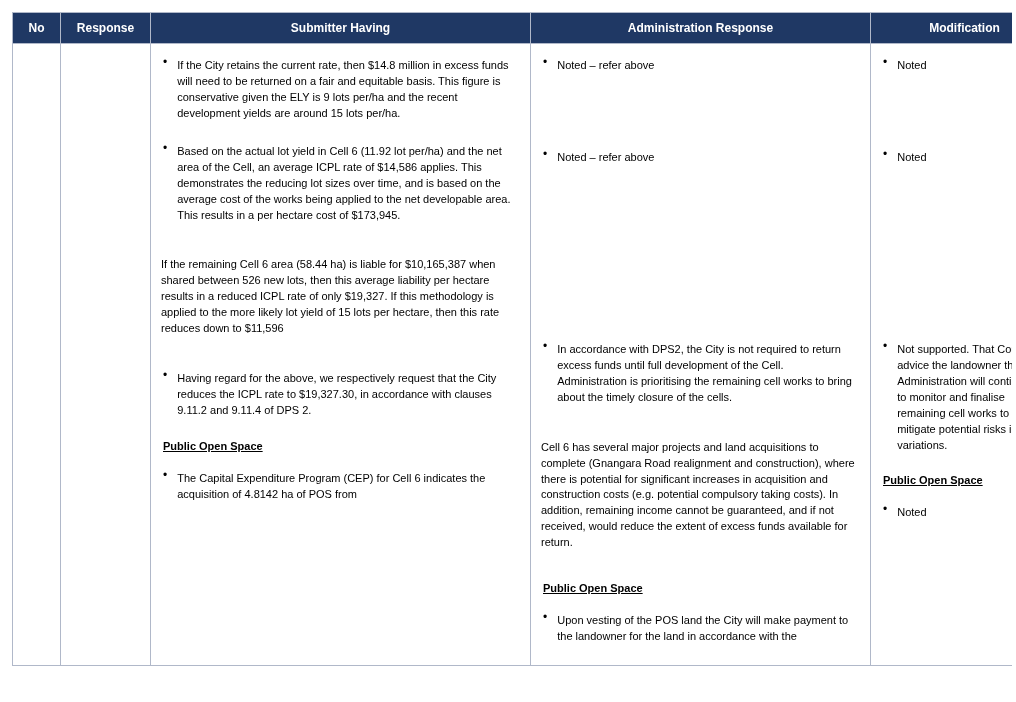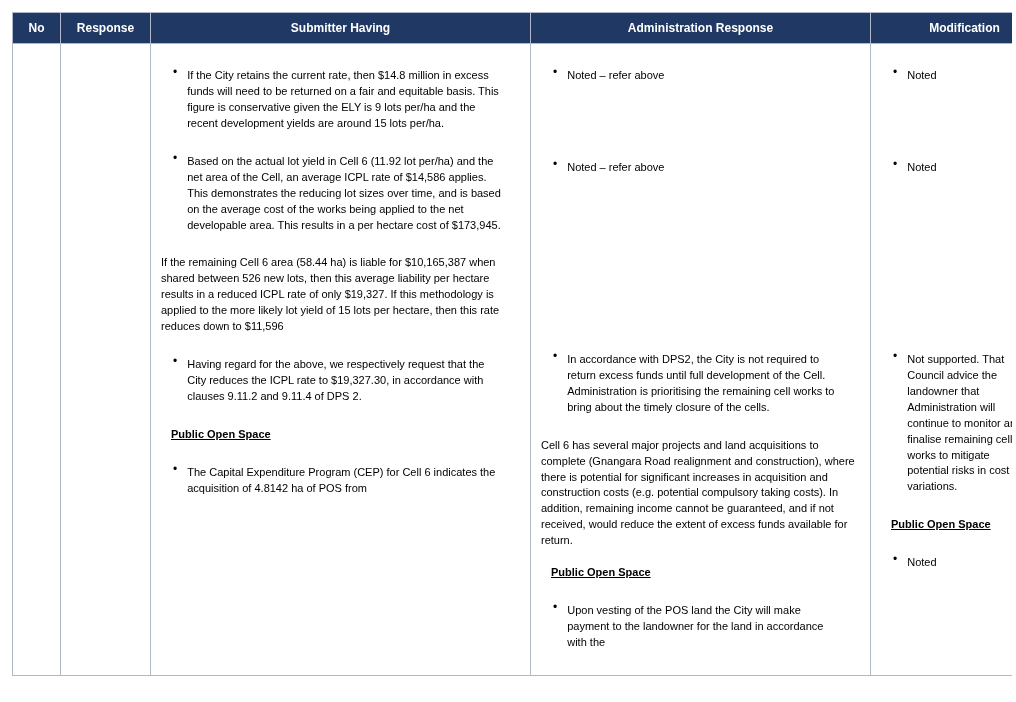--- a/index.html
+++ b/index.html
@@ -39,40 +39,40 @@
       vertical-align: top;
       padding: 6px 8px;
       font-size: 11px;
       line-height: 1.45;
     }
     .cell-no { text-align: center; }
     .cell-submitter { text-align: center; }
     .section-header {
       font-weight: bold;
       text-decoration: underline;
-      margin: 8px 0 4px 8px;
+      margin: 8px 0 4px 0;
     }
     ul.bullet-list {
       list-style: none;
       padding: 0;
-      margin: 10px;
+      margin: 0;
     }
     ul.bullet-list li {
       display: flex;
       align-items: flex-start;
       margin-bottom: 6px;
     }
     ul.bullet-list li::before {
       content: "•";
       margin-right: 6px;
       flex-shrink: 0;
       font-size: 12px;
     }
     .plain-block {
-      margin: 6px 0;
+      margin: 22px 0;
       padding-left: 2px;
     }
     .col-admin { }
     .col-mod { }
   </style>
 </head>
 <body>
 
 <div class="page">
   <table>

